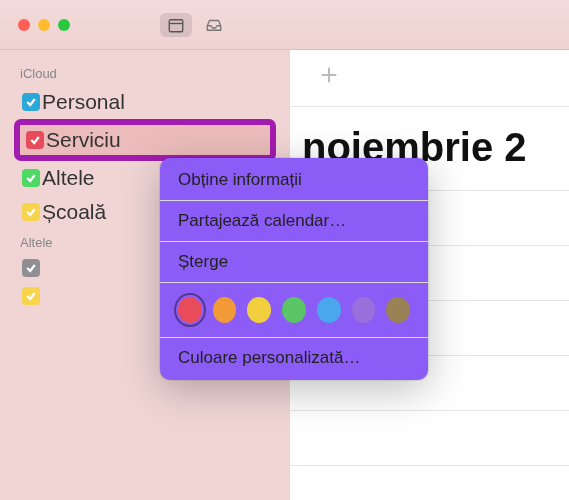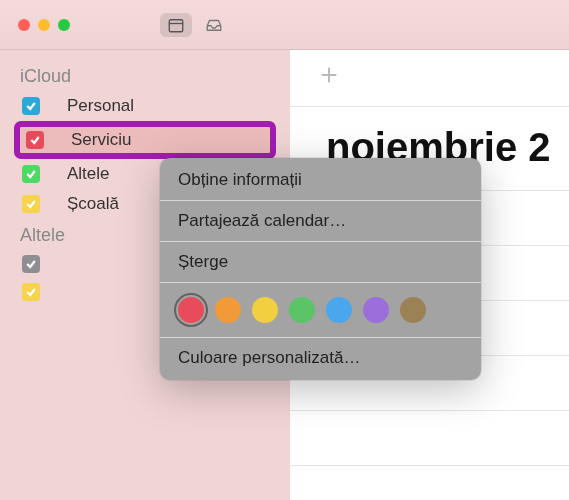--- a/index.html
+++ b/index.html
@@ -11,33 +11,33 @@
 .dot.red { background: #ff5f57; }
 .dot.yellow { background: #febc2e; }
 .dot.green { background: #28c840; }
 .tb-controls { display: flex; gap: 6px; margin-left: 90px; }
 .tb-btn { width: 32px; height: 24px; border-radius: 6px; display: flex; align-items: center; justify-content: center; color: #666; }
 .tb-btn.active { background: rgba(0,0,0,0.1); }
 .tb-btn svg { width: 18px; height: 18px; }
 
 .main { display: flex; height: calc(100% - 50px); }
 .sidebar { width: 290px; background: #f1d5d5; padding: 10px 14px; }
-.section-label { font-size: 18px; color: #888; font-weight: 500; margin: 6px 6px 4px; }
-.cal-item { display: flex; align-items: center; gap: 27px; padding: 5px 8px; border-radius: 7px; font-size: 17px; color: #333; }
+.section-label { font-size: 13px; color: #888; font-weight: 500; margin: 6px 6px 4px; }
+.cal-item { display: flex; align-items: center; gap: 2px; padding: 5px 8px; border-radius: 7px; font-size: 21px; color: #333; }
 .cal-item.selected { background: #ecbcbc; border: 6px solid #a21caf; padding: 3px 6px; }
 .checkbox { width: 18px; height: 18px; border-radius: 4px; display: flex; align-items: center; justify-content: center; flex-shrink: 0; }
 .checkbox svg { width: 12px; height: 12px; stroke: #fff; stroke-width: 3; fill: none; }
 
 .content { flex: 1; background: #fff; position: relative; }
 .add-btn { position: absolute; top: 14px; left: 28px; color: #bbb; }
 .add-btn svg { width: 22px; height: 22px; }
-.month-title { font-size: 40px; font-weight: 700; color: #111; position: absolute; top: 75px; left: 36px; white-space: nowrap; }
+.month-title { font-size: 40px; font-weight: 700; color: #111; position: absolute; top: 75px; left: 12px; white-space: nowrap; }
 .hline { position: absolute; left: 0; right: 0; height: 1px; background: #e5e5e5; }
 
-.context-menu { position: absolute; top: 158px; left: 160px; width: 321px; background: #a3a3a3; border-radius: 10px; box-shadow: 0 10px 40px rgba(0,0,0,0.25), 0 0 0 1px rgba(0,0,0,0.08); padding: 6px 0; }
+.context-menu { position: absolute; top: 158px; left: 160px; width: 268px; background: #8b5cf6; border-radius: 10px; box-shadow: 0 10px 40px rgba(0,0,0,0.25), 0 0 0 1px rgba(0,0,0,0.08); padding: 6px 0; }
 .menu-item { padding: 6px 18px; font-size: 17px; color: #222; display: flex; align-items: center; justify-content: space-between; }
 .menu-sep { height: 1px; background: #d8d8d8; margin: 4px 0; }
 .chev { color: #666; }
 .color-row { display: flex; gap: 11px; padding: 10px 18px; }
 .color-swatch { width: 26px; height: 26px; border-radius: 50%; position: relative; }
 .color-swatch.selected::after { content: ""; position: absolute; inset: -4px; border: 2px solid rgba(0,0,0,0.4); border-radius: 50%; }
 </style>
 </head>
 <body>
 

